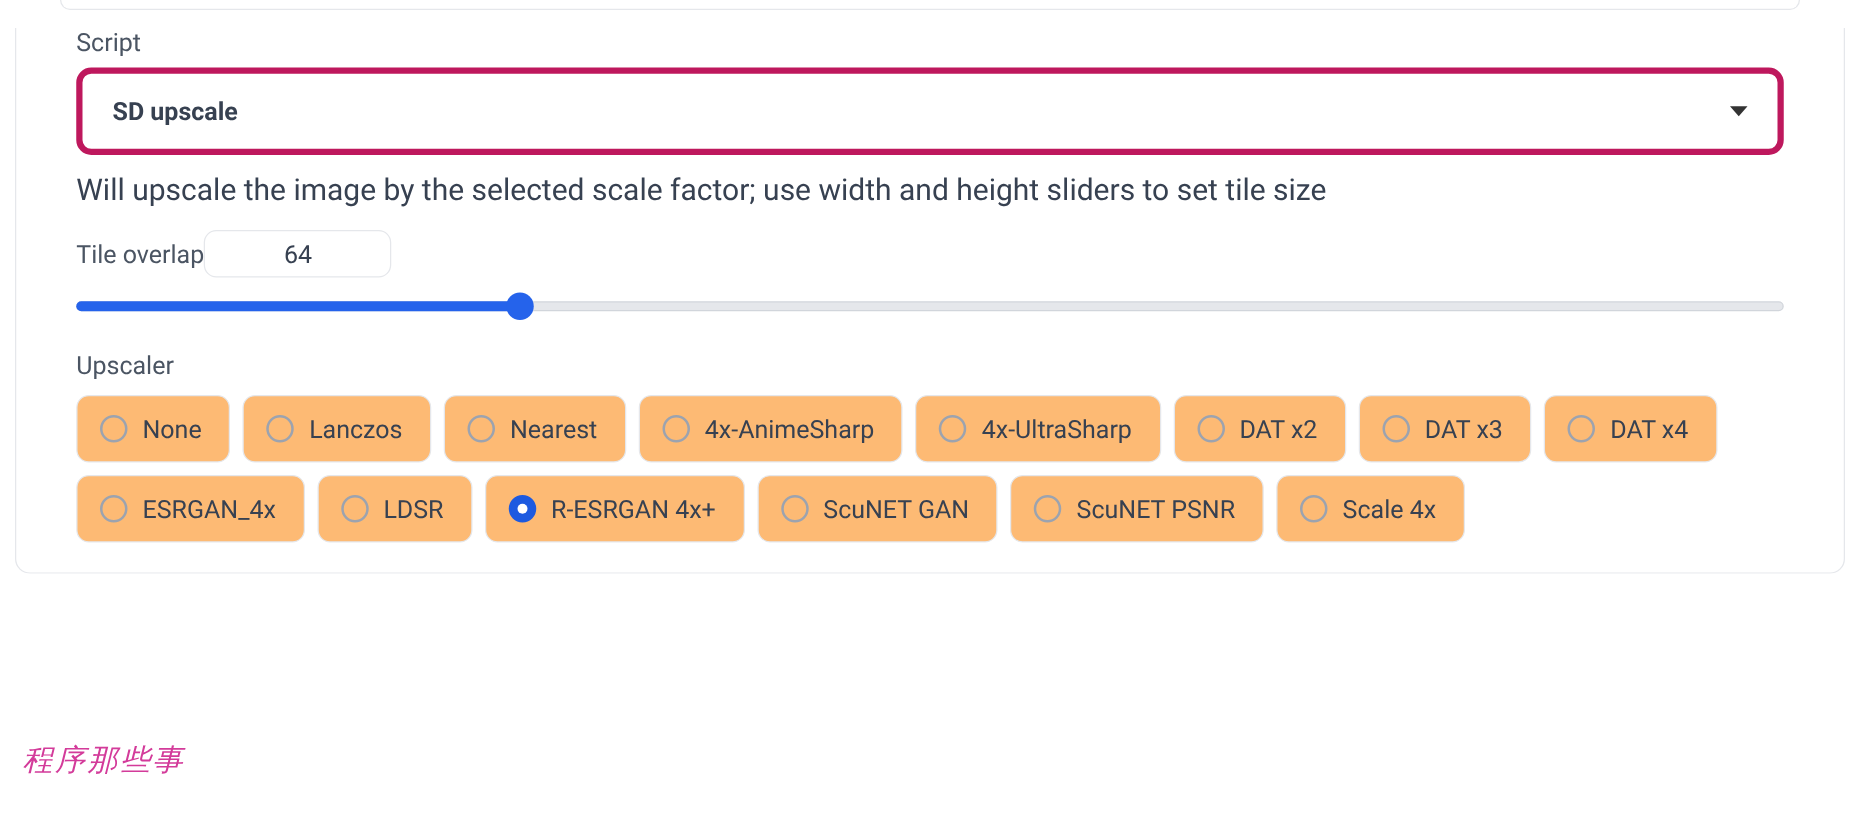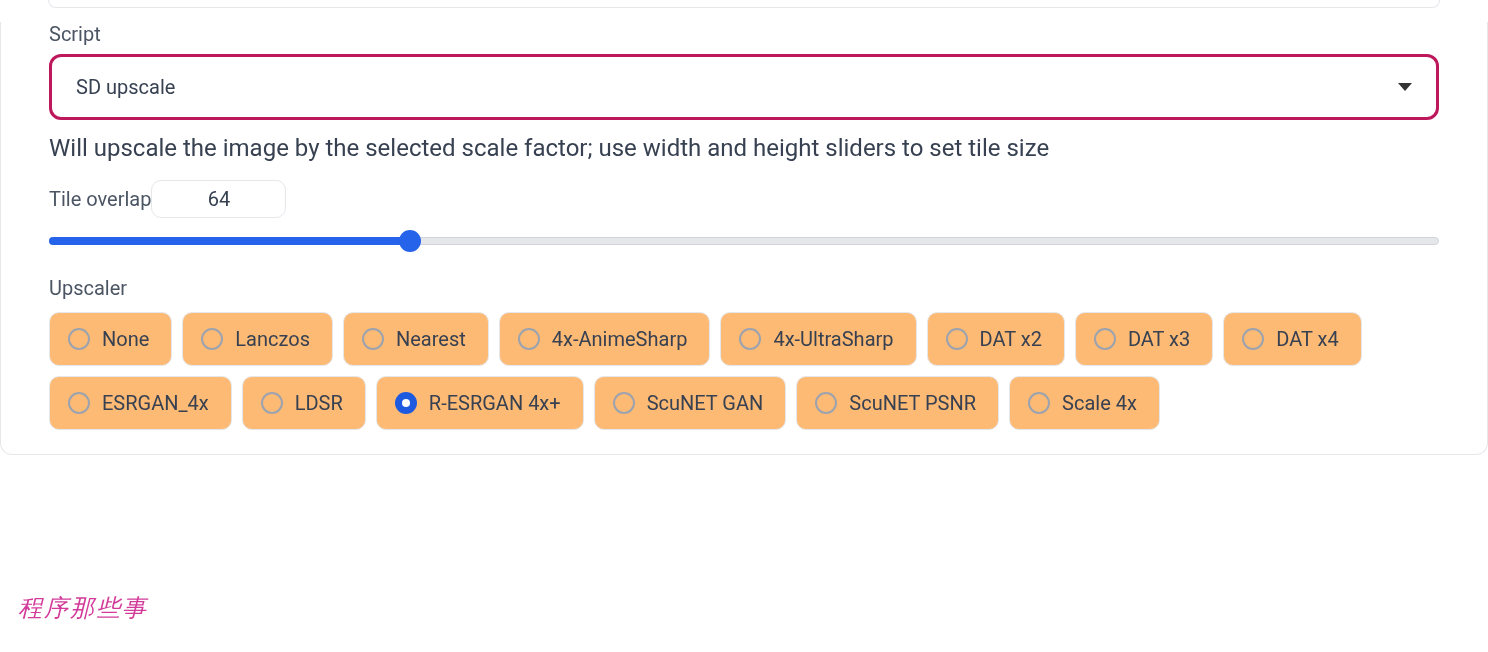--- a/index.html
+++ b/index.html
@@ -8,21 +8,21 @@
     background: #fff;
     color: #374151;
     padding: 0;
   }
   .container {
     padding: 0 48px 24px 48px;
     border-left: 1px solid #e5e7eb;
     border-right: 1px solid #e5e7eb;
     border-bottom: 1px solid #e5e7eb;
     border-radius: 0 0 12px 12px;
-    margin: 0 0;
+    margin: 0 12px;
   }
   .top-edge {
     border: 1px solid #e5e7eb;
     border-top: none;
     border-bottom-left-radius: 12px;
     border-bottom-right-radius: 12px;
     height: 8px;
     margin: 0 48px 12px 48px;
   }
   .label {
@@ -32,27 +32,28 @@
     margin-top: 14px;
   }
   .select-wrap {
     position: relative;
   }
   .select-box {
     width: 100%;
     font-size: 20px;
     color: #374151;
     background: #fff;
-    border: 3px solid #be185d;
+    border: 5px solid #be185d;
     border-radius: 12px;
     padding: 18px 24px;
     display: flex;
     align-items: center;
     justify-content: space-between;
     cursor: pointer;
+    font-weight: bold;
   }
   .caret-down {
     width: 0; height: 0;
     border-left: 7px solid transparent;
     border-right: 7px solid transparent;
     border-top: 8px solid #333;
   }
   .help-text {
     font-size: 24px;
     color: #374151;
@@ -65,21 +66,21 @@
     display: flex;
     align-items: center;
     justify-content: flex-start;
     margin-bottom: 12px;
   }
   .slider-label {
     font-size: 20px;
     color: #4b5563;
   }
   .value-box {
-    width: 135px;
+    width: 150px;
     text-align: center;
     font-size: 20px;
     color: #374151;
     background: #fff;
     border: 1px solid #e5e7eb;
     border-radius: 10px;
     padding: 6px 0;
   }
   .slider {
     position: relative;

